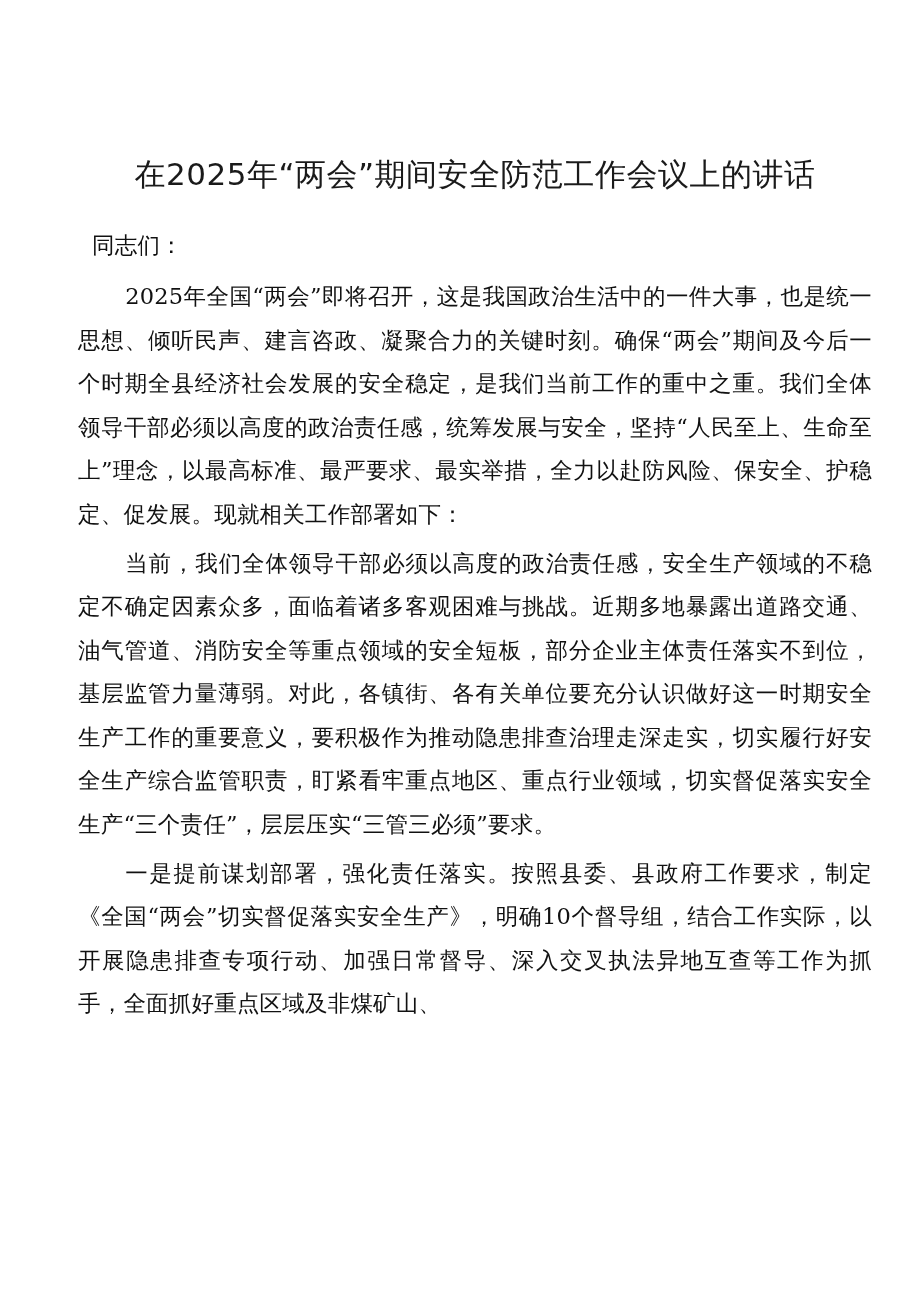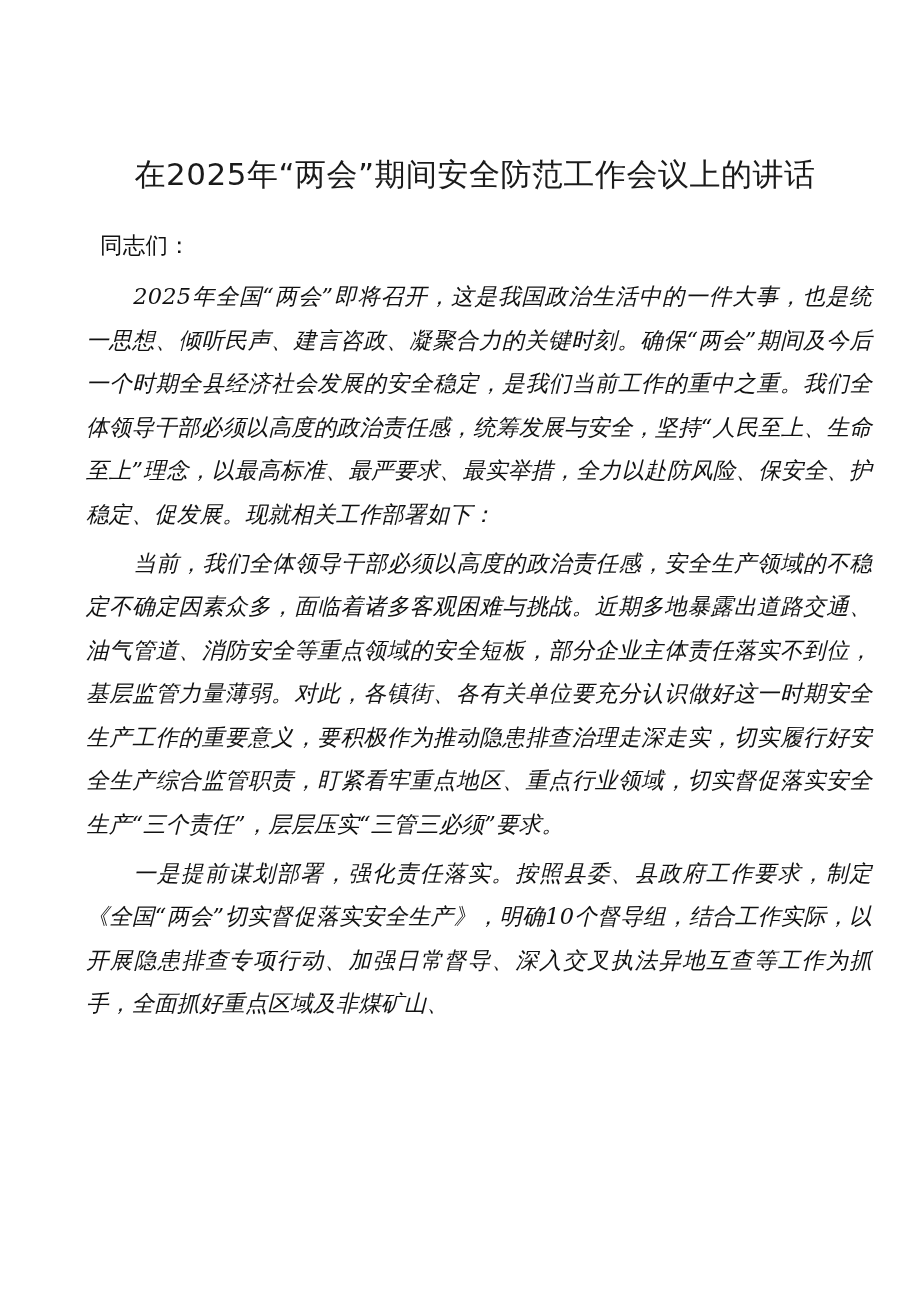--- a/index.html
+++ b/index.html
@@ -32,31 +32,30 @@
     color: #1a1a1a;
     padding: 0 6px;
   }
   .body-text {
     font-family: "DejaVu Serif", "Liberation Serif", serif;
     font-size: 22.5px;
     line-height: 1.93;
     text-align: justify;
     text-justify: inter-ideograph;
     letter-spacing: 0.2px;
-    margin: 0 0 6px 8px;
+    margin: 0 0 6px 0;
     color: #111111;
   }
   .salutation {
     text-indent: 0;
     padding-left: 14px;
     margin-bottom: 8px;
   }
   .indent {
     text-indent: 2.1em;
-    font-style: italic;
   }
 </style>
 </head>
 <body>
 
 <div class="page">
 
   <h1 class="doc-title">在2025年“两会”期间安全防范工作会议上的讲话</h1>
 
   <p class="body-text salutation">同志们：</p>

